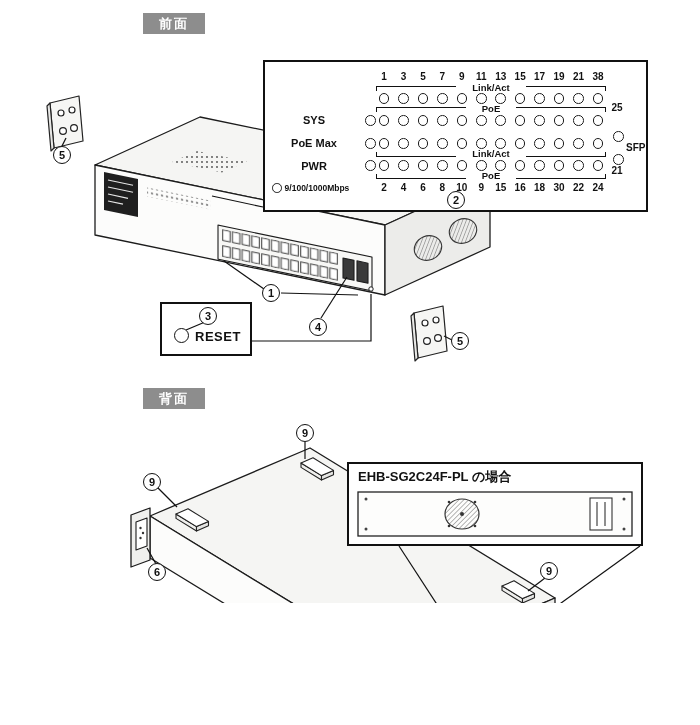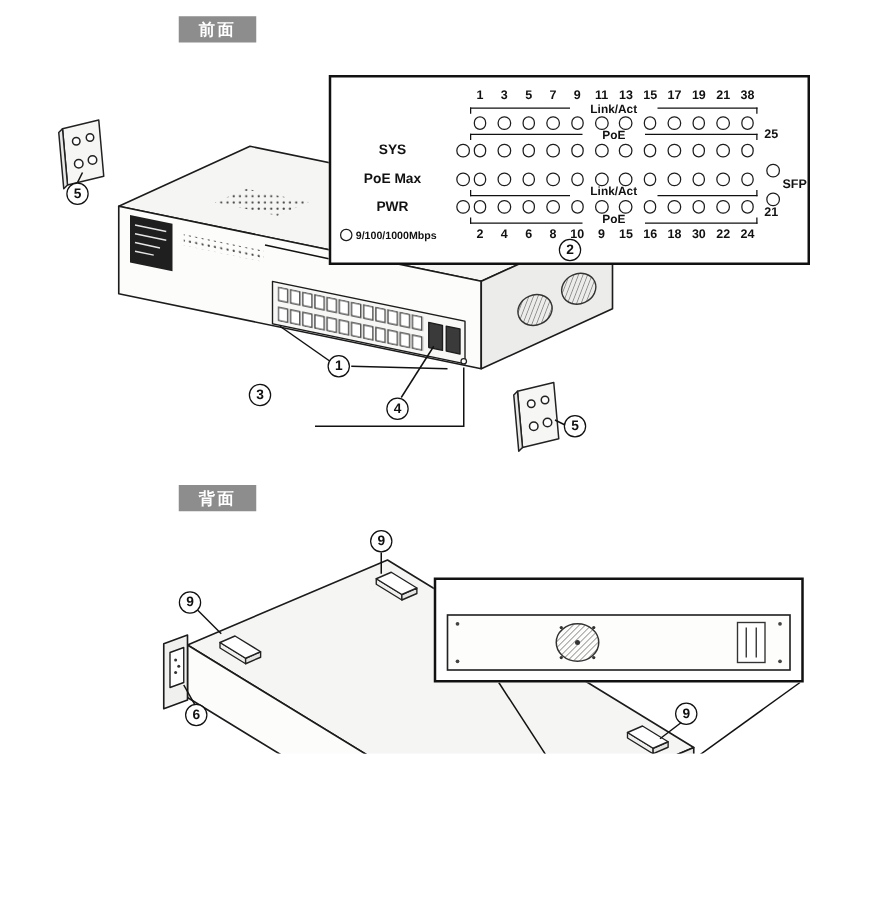--- a/index.html
+++ b/index.html
@@ -278,22 +278,30 @@
     <i class="dot" style="left:348px;top:69px"></i>
     <div class="sfptxt" style="left:361px;top:80px">SFP</div>
     <i class="dot" style="left:348px;top:92px"></i>
     <div class="sfptxt s26" style="left:340px;top:103px">21</div>
 
     <div class="speed">
         <span>9/100/1000Mbps</span>
       </div>
   </div>
 
+  <div class="reset-box">
+    <svg class="inbox-svg" width="88" height="50">
+      <line x1="43" y1="18" x2="24" y2="26" stroke="#111" stroke-width="1.2"></line>
+    </svg>
+    <i class="reset-btn"></i>
+    <span class="reset-lbl">RESET</span>
+  </div>
 
   <div class="note-box">
+    <div class="note-title">EHB-SG2C24F-PL の場合</div>
     <svg class="inbox-svg" style="top:24px;left:1px" width="290" height="56">
       <rect x="8" y="4" width="274" height="44" fill="#fdfdfc" stroke="#222" stroke-width="1.3"></rect>
       <circle cx="16" cy="11" r="1.5" fill="#444"></circle>
         <circle cx="16" cy="41" r="1.5" fill="#444"></circle>
       <circle cx="274" cy="11" r="1.5" fill="#444"></circle>
         <circle cx="274" cy="41" r="1.5" fill="#444"></circle>
       <g>
         <ellipse cx="112" cy="26" rx="17" ry="15" fill="url(#phatch)" stroke="#333" stroke-width="1.2"></ellipse>
         <circle cx="112" cy="26" r="2" fill="#333"></circle>
         <circle cx="99" cy="14" r="1.3" fill="#333"></circle>

